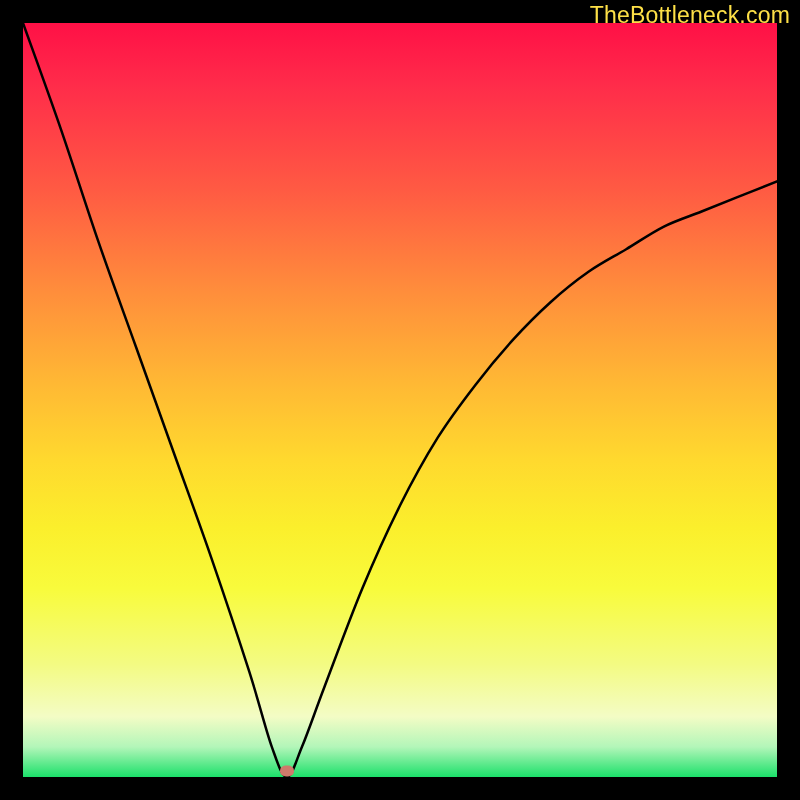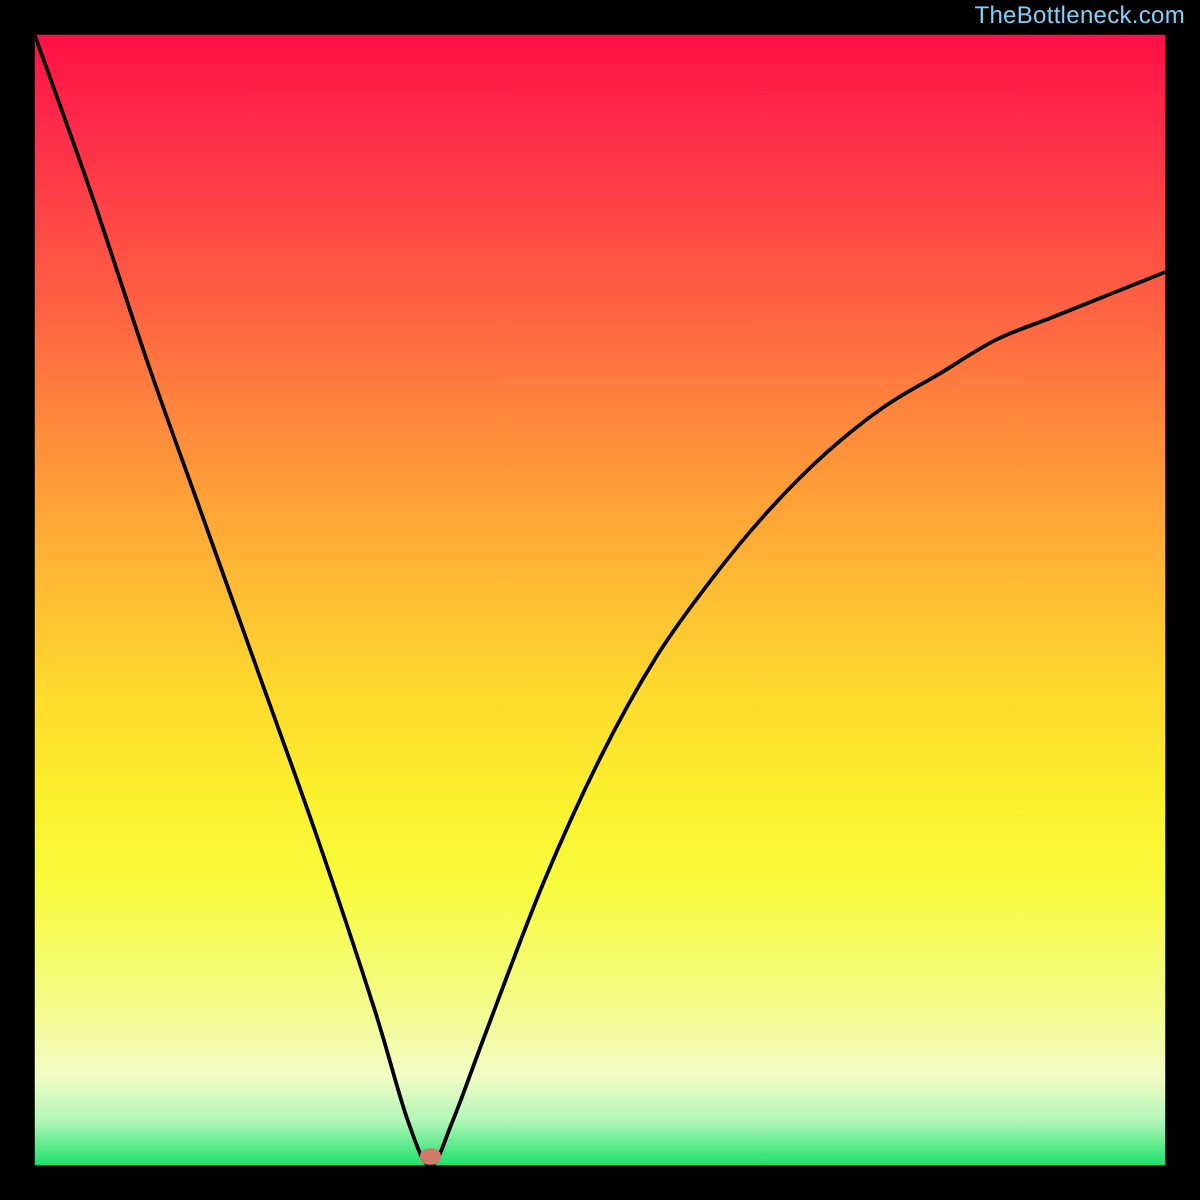--- a/index.html
+++ b/index.html
@@ -60,23 +60,23 @@
     width: 14px;
     height: 11px;
     border-radius: 6px / 5px;
     background: #cf7a6b;
     transform: translate(-50%, -50%);
   }
   .watermark {
     position: absolute;
     top: 2px;
     right: 10px;
-    color: #7dd3fc;
+    color: #fde047;
     font-family: Arial, Helvetica, sans-serif;
-    font-size: 16px;
+    font-size: 23px;
     letter-spacing: 0.2px;
   }
 </style>
 </head>
 <body>
 
 <div class="frame">
 
   <div class="plot-area">
     <div class="gradient"></div>

